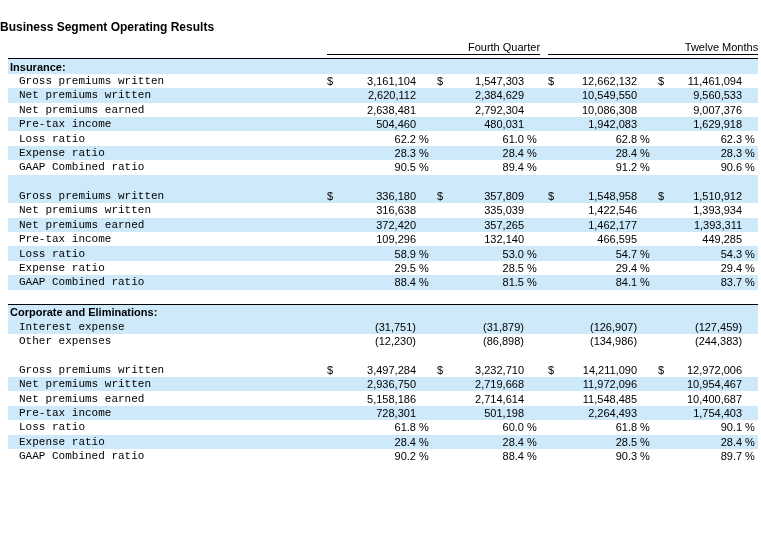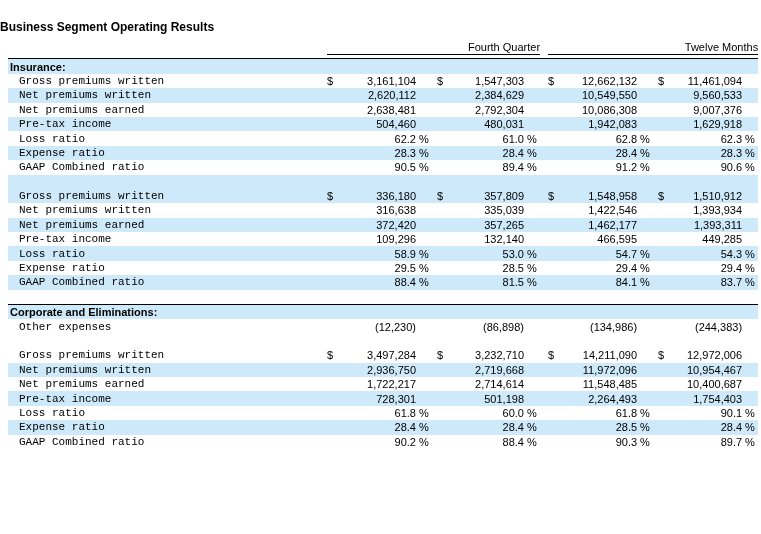--- a/index.html
+++ b/index.html
@@ -323,20 +323,38 @@
           <td class="cur"></td>
           <td class="val">83.7</td>
           <td class="suf">%</td>
         </tr>
         <tr class="">
           <td colspan="16"></td>
         </tr>
         <tr class="sec hl">
           <td colspan="16">Corporate and Eliminations:</td>
         </tr>
+        <tr class="hl">
+          <td class="lbl">Interest expense</td>
+          <td class="cur"></td>
+          <td class="val">(31,751)</td>
+          <td class="suf"></td>
+          <td></td>
+          <td class="cur"></td>
+          <td class="val">(31,879)</td>
+          <td class="suf"></td>
+          <td></td>
+          <td class="cur"></td>
+          <td class="val">(126,907)</td>
+          <td class="suf"></td>
+          <td></td>
+          <td class="cur"></td>
+          <td class="val">(127,459)</td>
+          <td class="suf"></td>
+        </tr>
         <tr class="">
           <td class="lbl">Other expenses</td>
           <td class="cur"></td>
           <td class="val">(12,230)</td>
           <td class="suf"></td>
           <td></td>
           <td class="cur"></td>
           <td class="val">(86,898)</td>
           <td class="suf"></td>
           <td></td>
@@ -383,21 +401,21 @@
           <td class="val">11,972,096</td>
           <td class="suf"></td>
           <td></td>
           <td class="cur"></td>
           <td class="val">10,954,467</td>
           <td class="suf"></td>
         </tr>
         <tr class="">
           <td class="lbl">Net premiums earned</td>
           <td class="cur"></td>
-          <td class="val">1,722,217</td>
+          <td class="val">5,158,186</td>
           <td class="suf"></td>
           <td></td>
           <td class="cur"></td>
           <td class="val">2,714,614</td>
           <td class="suf"></td>
           <td></td>
           <td class="cur"></td>
           <td class="val">11,548,485</td>
           <td class="suf"></td>
           <td></td>

